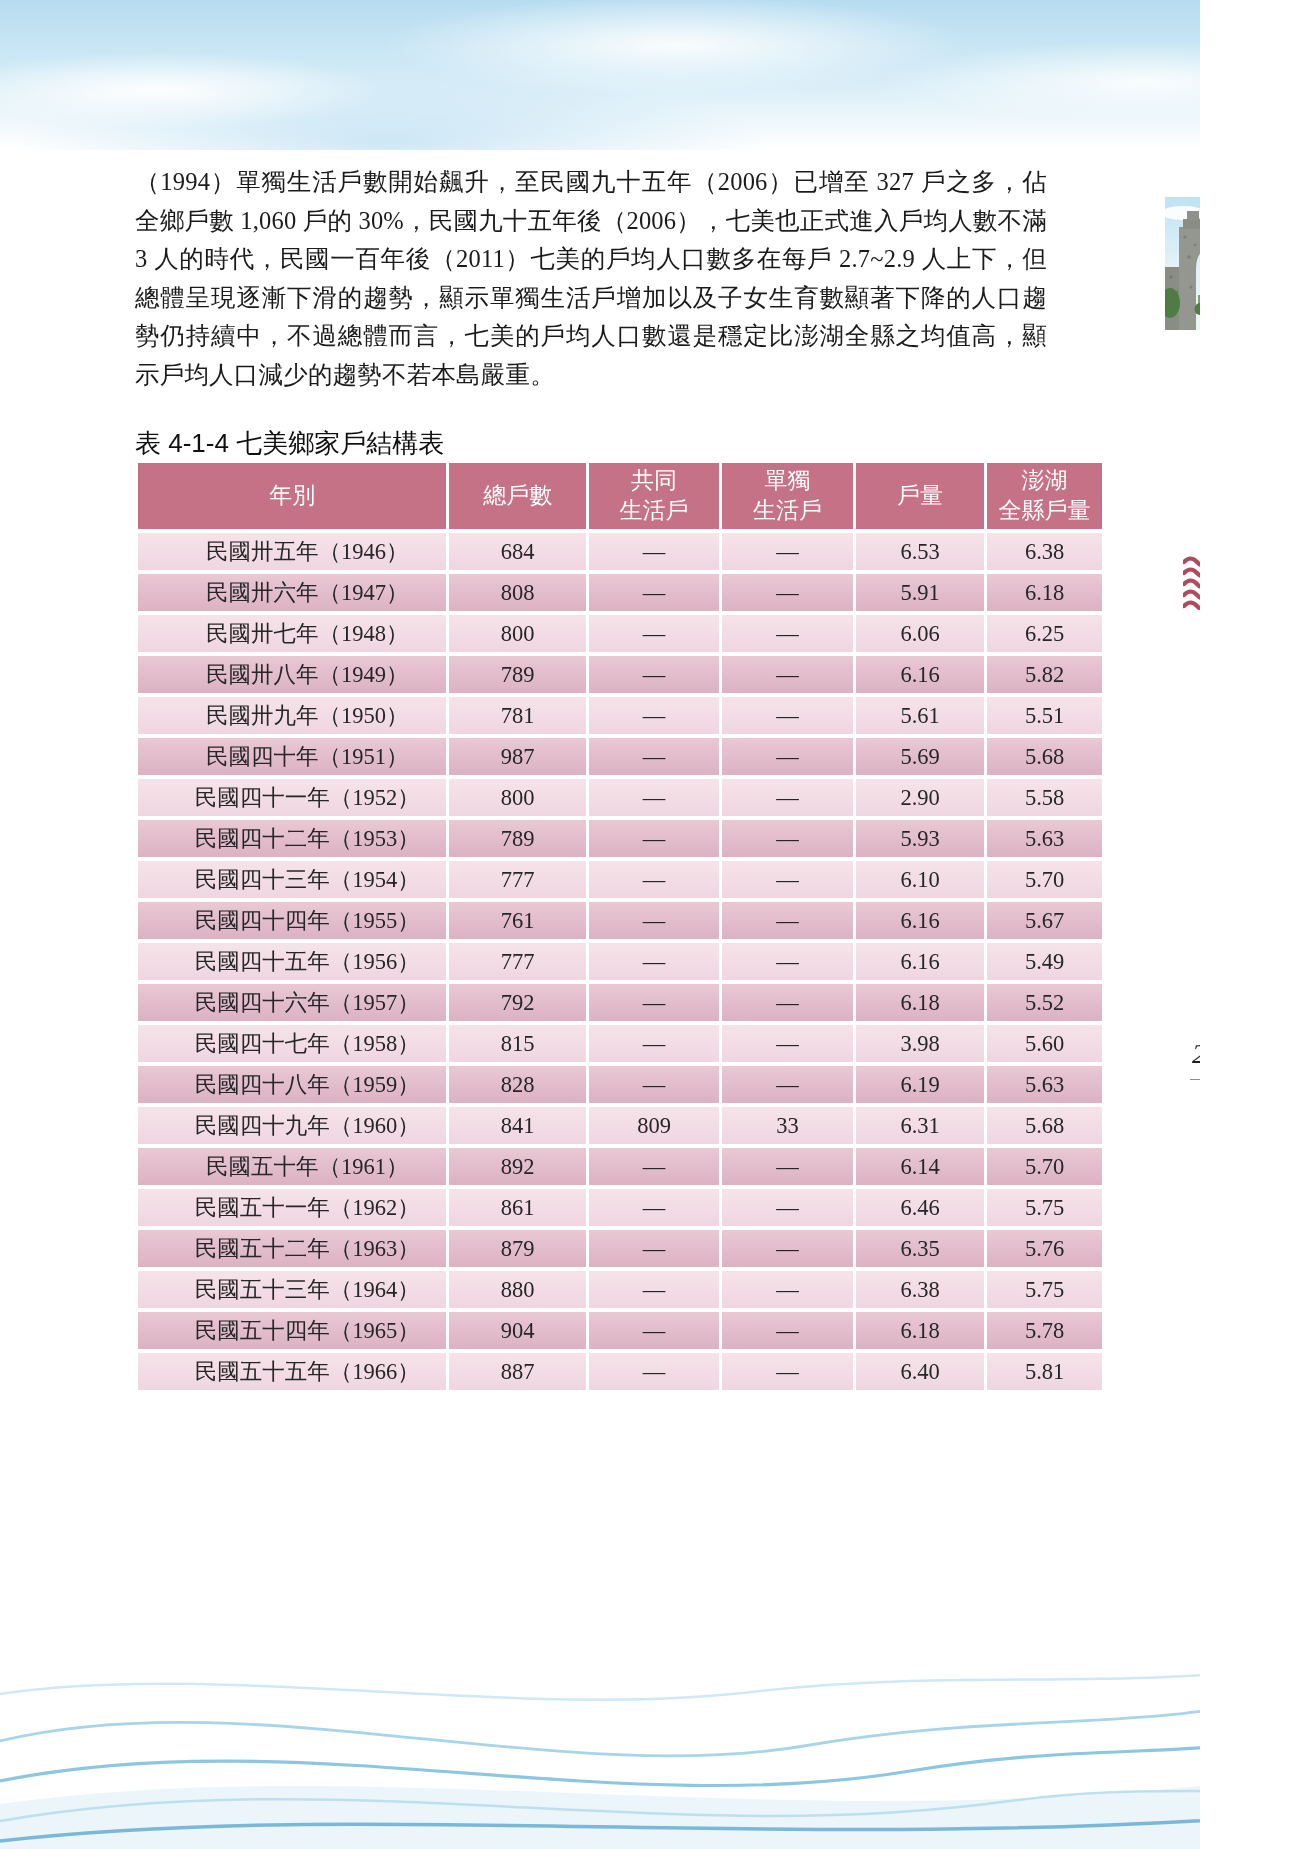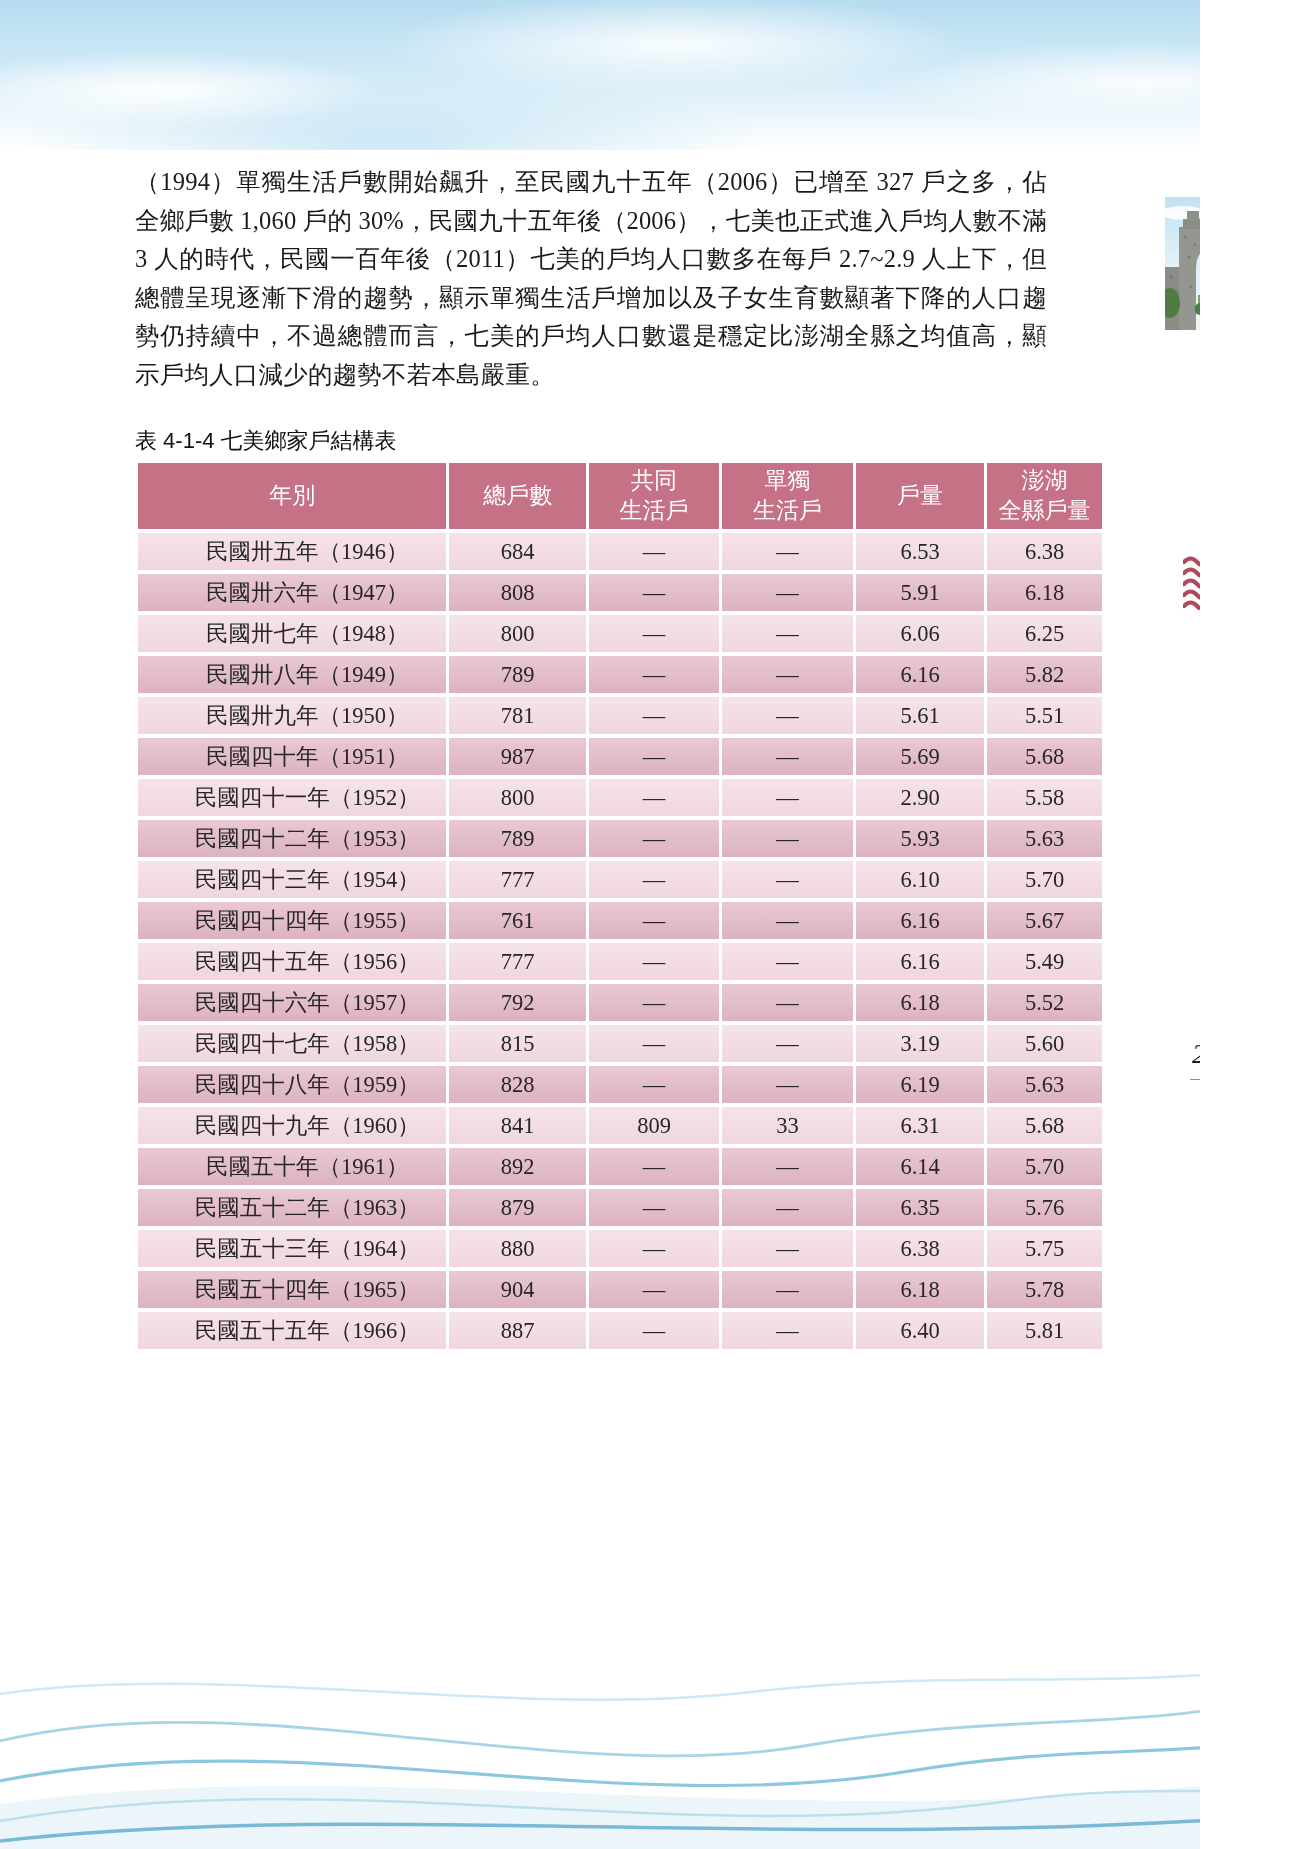--- a/index.html
+++ b/index.html
@@ -18,21 +18,21 @@
       linear-gradient(180deg,#b7dcf0 0%,#cfe9f6 45%,#ffffff 100%);
   }
   .paragraph {
     position:absolute; left:135px; top:163px; width:912px;
     font-size:24.5px; line-height:38.5px; text-align:justify;
     color:#1b1b1b; letter-spacing:0.2px;
   }
   .table-title {
     position:absolute; left:135px; top:426px;
     font-family:"Liberation Sans","DejaVu Sans",sans-serif;
-    font-size:22px; color:#101010;
+    font-size:26px; color:#101010;
   }
   table.household {
     position:absolute; left:135px; top:459px; width:970px;
     border-collapse:separate; border-spacing:3px 4px;
     table-layout:fixed;
   }
   table.household th {
     background:#c67286; color:#ffffff; font-weight:normal;
     font-size:23px; line-height:30px; height:66px;
     white-space:pre-line; text-align:center; vertical-align:middle;
@@ -195,21 +195,21 @@
           <td>—</td>
           <td>—</td>
           <td>6.18</td>
           <td>5.52</td>
         </tr>
         <tr class="row-light">
           <td class="year">民國四十七年（1958）</td>
           <td>815</td>
           <td>—</td>
           <td>—</td>
-          <td>3.19</td>
+          <td>3.98</td>
           <td>5.60</td>
         </tr>
         <tr class="row-dark">
           <td class="year">民國四十八年（1959）</td>
           <td>828</td>
           <td>—</td>
           <td>—</td>
           <td>6.19</td>
           <td>5.63</td>
         </tr>
@@ -221,20 +221,28 @@
           <td>6.31</td>
           <td>5.68</td>
         </tr>
         <tr class="row-dark">
           <td class="year">民國五十年（1961）</td>
           <td>892</td>
           <td>—</td>
           <td>—</td>
           <td>6.14</td>
           <td>5.70</td>
+        </tr>
+        <tr class="row-light">
+          <td class="year">民國五十一年（1962）</td>
+          <td>861</td>
+          <td>—</td>
+          <td>—</td>
+          <td>6.46</td>
+          <td>5.75</td>
         </tr>
         <tr class="row-dark">
           <td class="year">民國五十二年（1963）</td>
           <td>879</td>
           <td>—</td>
           <td>—</td>
           <td>6.35</td>
           <td>5.76</td>
         </tr>
         <tr class="row-light">

